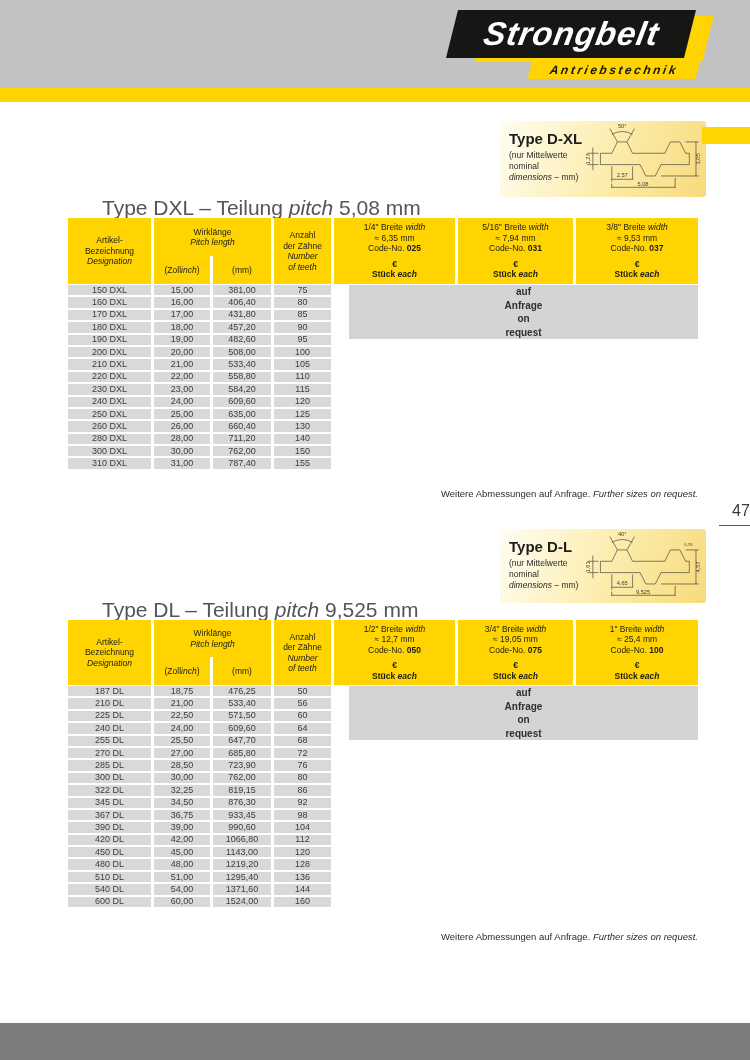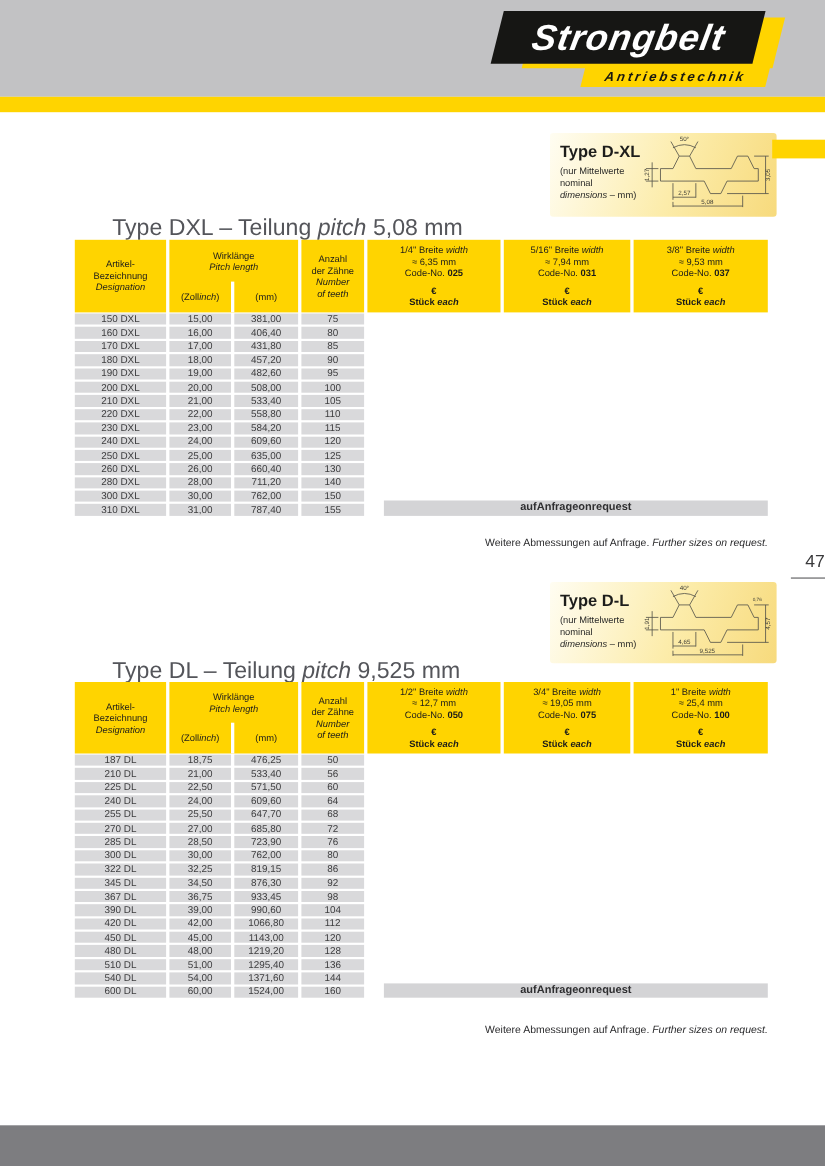--- a/index.html
+++ b/index.html
@@ -47,26 +47,26 @@
   .hcell .it{font-style:italic;}
   .hcol2{justify-content:flex-start;padding:0;}
   .h2top{flex:1;display:flex;flex-direction:column;align-items:center;justify-content:center;}
   .h2bot{display:flex;width:100%;height:28px;}
   .h2sub{display:flex;align-items:center;justify-content:center;}
   .h2gap{width:3px;height:100%;background:#fff;}
   .pricecell .code b{font-weight:bold;}
   .pc-sp{height:5px;}
   .pricecell .bold{font-weight:bold;}
 
-  .tbody{display:flex;column-gap:18px;margin-top:1px;align-items:flex-end;}
+  .tbody{display:flex;column-gap:18px;margin-top:1px;align-items:flex-start;}
   .rows{display:flex;flex-direction:column;}
   .trow{display:grid;grid-template-columns:83px 56px 58px 57px;column-gap:3px;height:10.4px;margin-bottom:2px;}
   .trow div{background:#d9d9db;display:flex;align-items:center;justify-content:center;
     font-size:9px;line-height:1;color:#3c3c3e;}
-  .merged{width:364px;margin-bottom:2px;background:#d4d4d6;display:flex;flex-direction:row;
+  .merged{width:364px;margin-bottom:2px;background:#d4d4d6;display:flex;flex-direction:column;
     align-items:center;justify-content:center;font-size:10px;font-weight:bold;color:#2f2f31;line-height:13.5px;}
   .merged .it{}
 
   .footnote{position:absolute;left:68px;width:630px;text-align:right;font-size:9.5px;font-weight:normal;color:#2c2c2e;}
   #fn1{top:488px;} #fn2{top:931px;}
   .footnote .it{font-style:italic;}
 
   .page-num{position:absolute;left:719px;top:502px;width:44px;text-align:center;font-size:16px;
     color:#3a3a3c;border-bottom:1.5px solid #58585a;padding-bottom:5px;}
 

